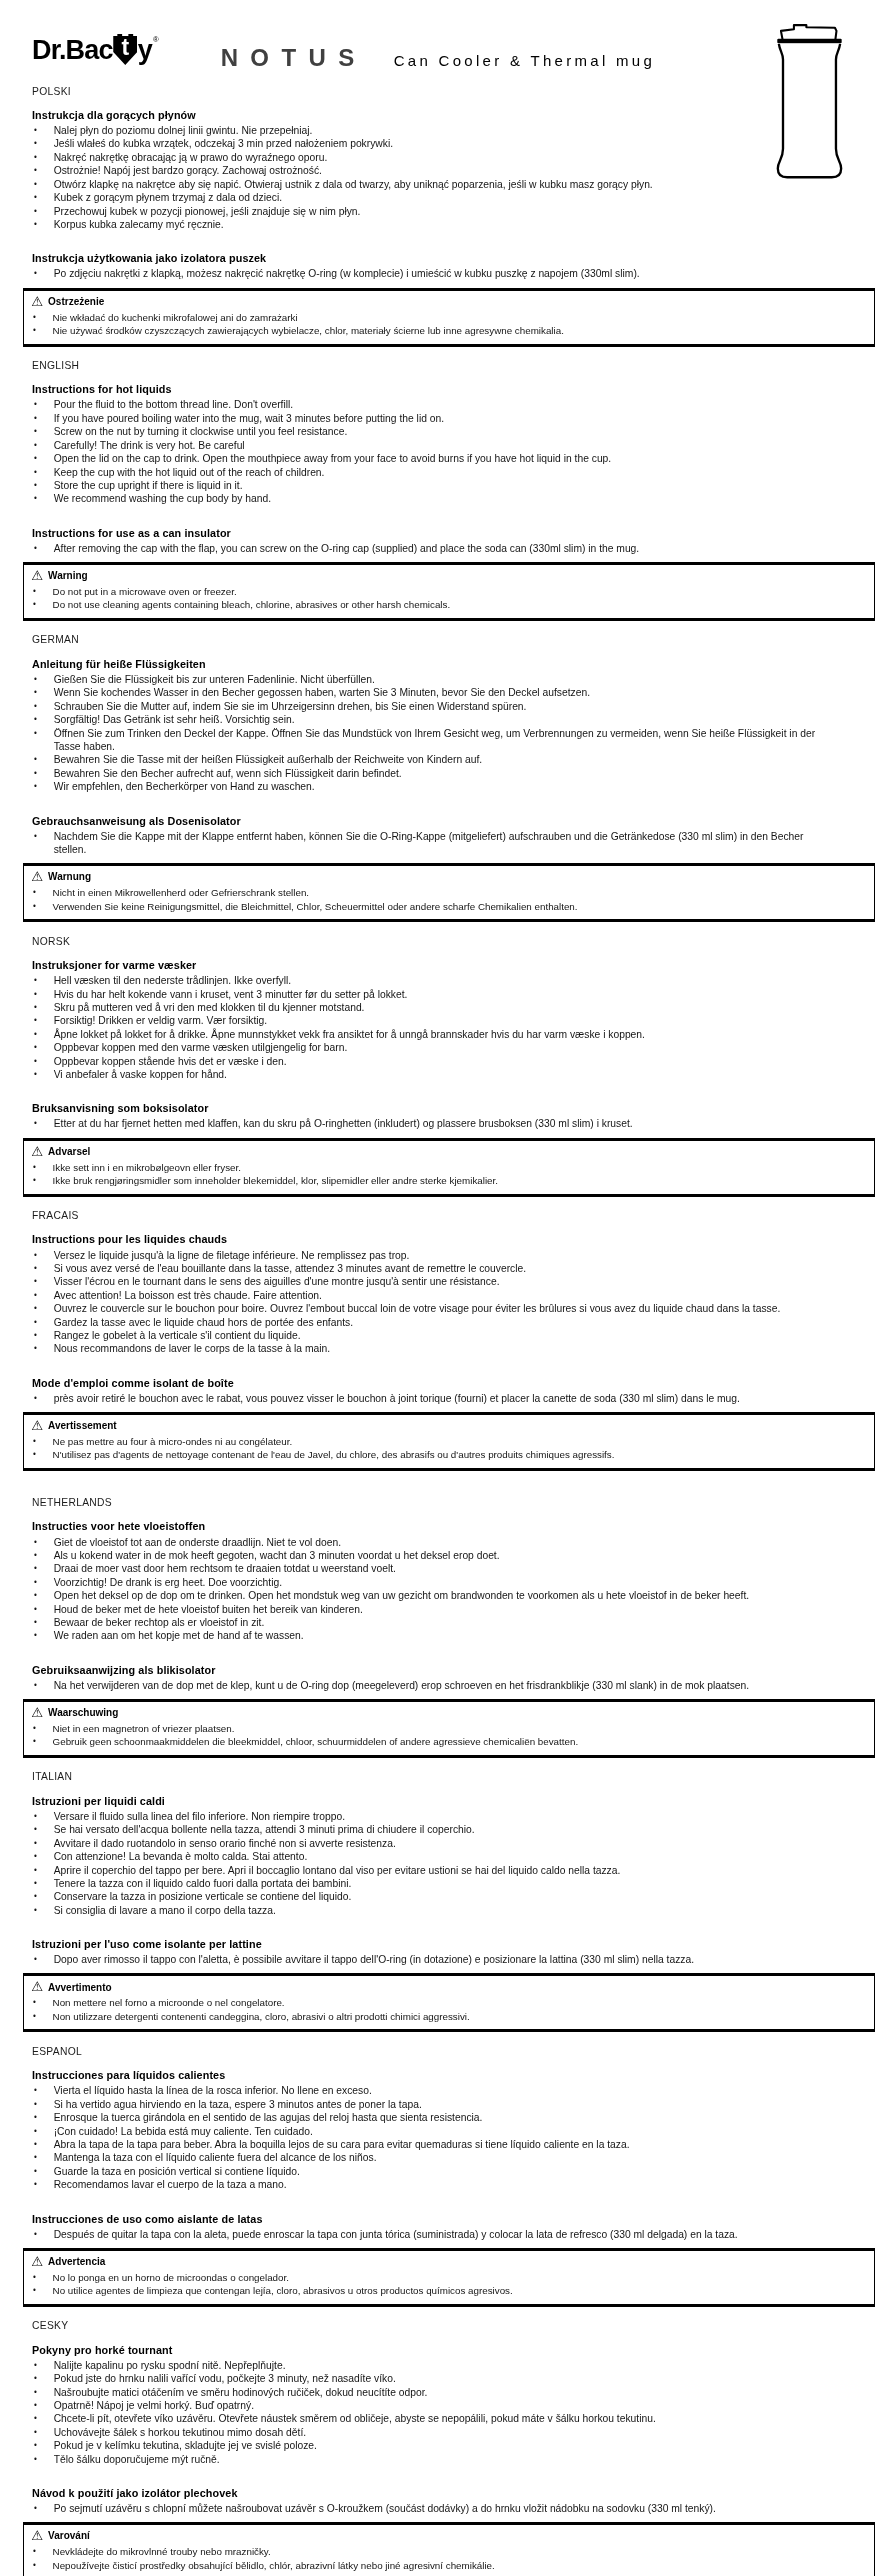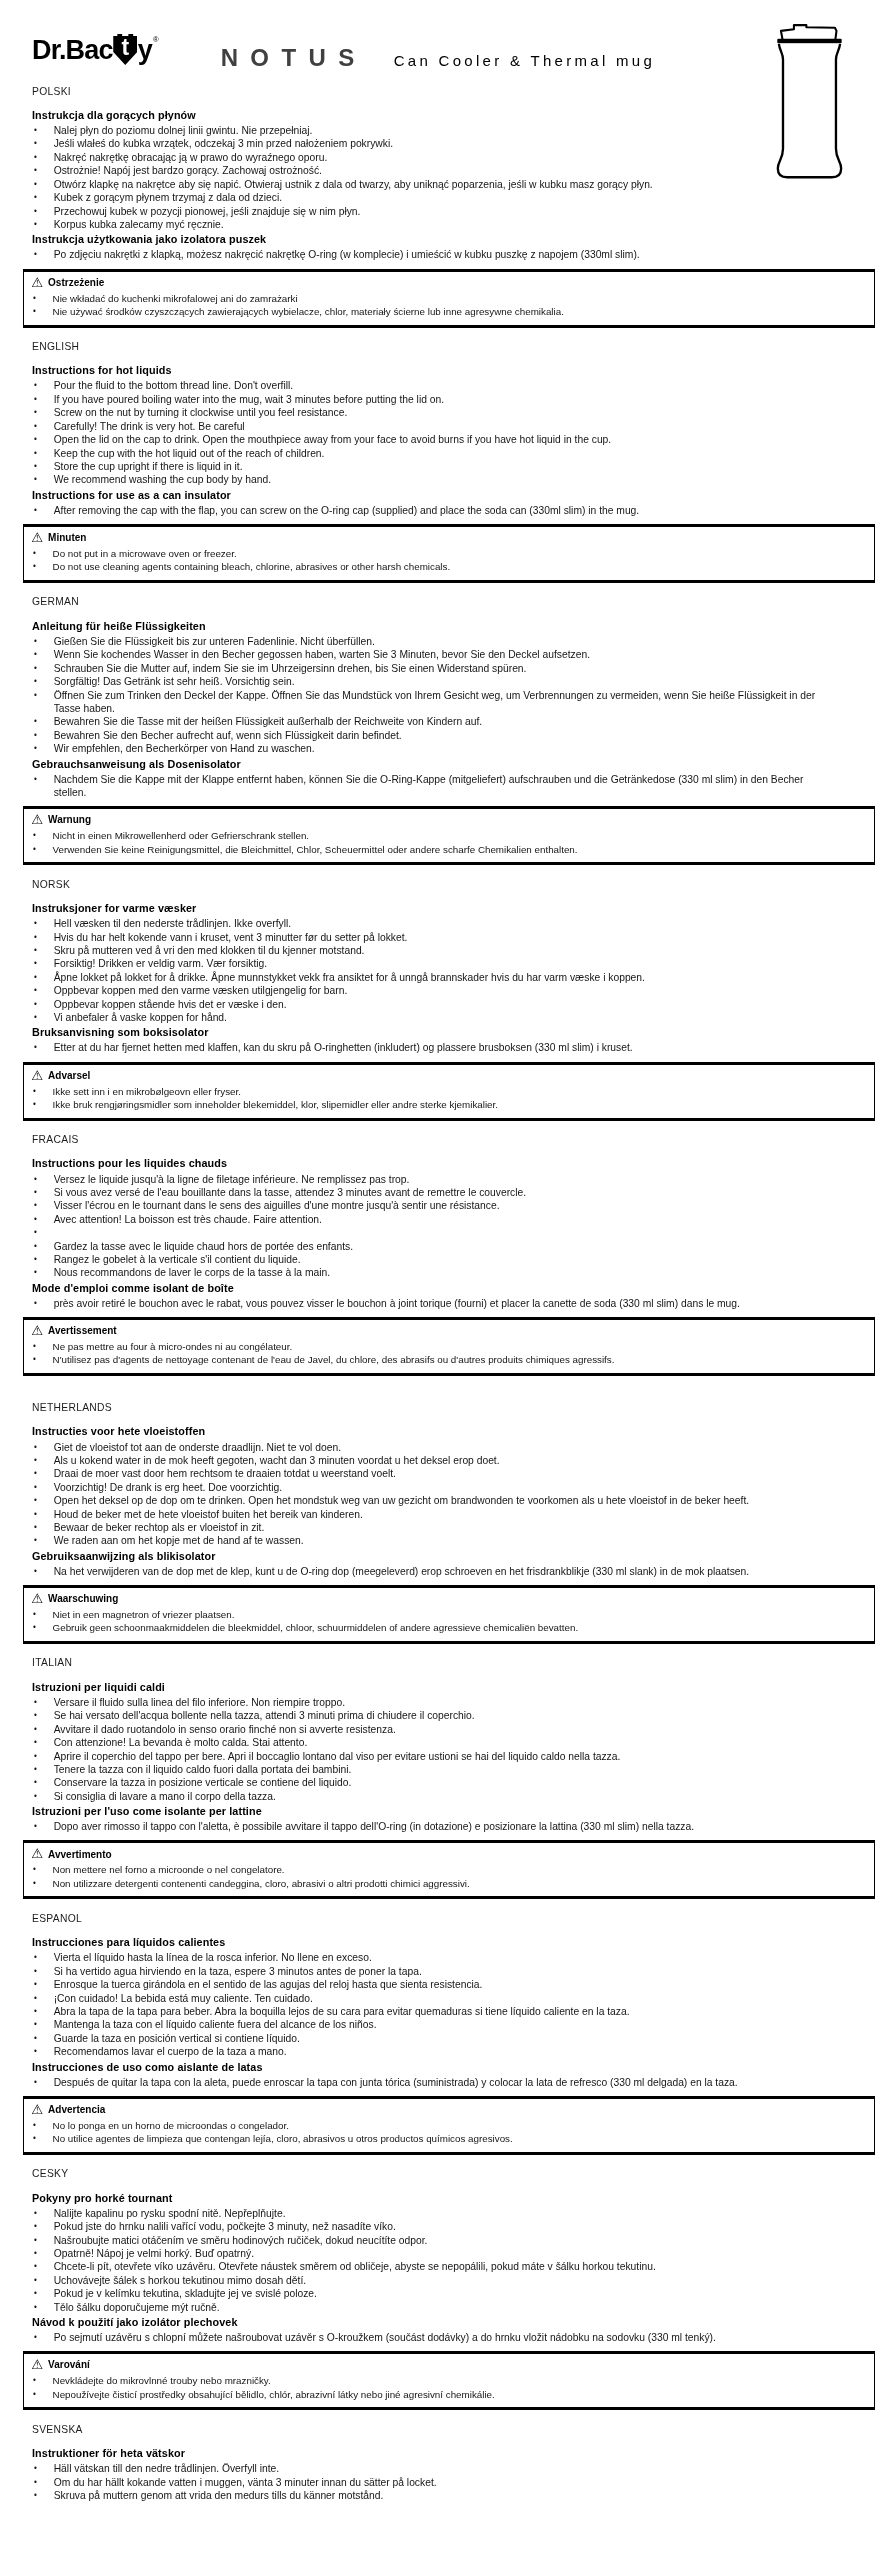--- a/index.html
+++ b/index.html
@@ -26,21 +26,21 @@
   .product { font-weight: 700; font-size: 24px; letter-spacing: 12.4px; color: #404040; }
   .subtitle { font-weight: 400; font-size: 15px; letter-spacing: 3.3px; color: #000; margin-left: 27px; }
 
   
   .mug { position: absolute; top: 20.6px; left: 776px; width: 68px; height: 162px; }
 
   
   .lang-label { font-size: 10.3px; font-weight: 400; letter-spacing: 0.3px; color: #1c1c1c; margin: 13.4px 0 12.4px 0; }
   #sections section:nth-child(6) { margin-top: 26px; }   
   h3 { font-size: 10.8px; font-weight: 700; color: #000; margin: 0 0 3.1px 0; letter-spacing: 0.1px; }
-  .can-title { margin-top: 2px; }
+  .can-title { margin-top: 21px; }
   ul { list-style: none; margin: 0; padding: 0; }
   li { display: flex; align-items: flex-start; line-height: 13.4px; font-size: 10.3px; }
   li .b { flex: none; width: 19.6px; padding-left: 2.1px; font-size: 8.2px; }
   li .t { max-width: 762px; }
 
   
   .warn {
     border: 1.5px solid #000; border-top-width: 3.6px; border-bottom-width: 3.6px;
     margin: 6.7px 0 0 -9.3px; padding: 2.6px 9.3px 6.2px 7.2px; background: #fff;
   }
@@ -184,21 +184,21 @@
     <ul>
       <li>
             <span class="b">•</span>
             <span class="t">After removing the cap with the flap, you can screw on the O-ring cap (supplied) and place the soda can (330ml slim) in the mug.</span>
           </li>
     </ul>
 
     <div class="warn">
       <div class="warn-head">
         <span class="tri">⚠</span>
-        <span class="warn-title">Minuten</span>
+        <span class="warn-title">Warning</span>
       </div>
       <ul>
         <li>
               <span class="b">•</span>
               <span class="t">Do not put in a microwave oven or freezer.</span>
             </li>
         <li>
               <span class="b">•</span>
               <span class="t">Do not use cleaning agents containing bleach, chlorine, abrasives or other harsh chemicals.</span>
             </li>
@@ -352,20 +352,21 @@
       <li>
             <span class="b">•</span>
             <span class="t">Visser l'écrou en le tournant dans le sens des aiguilles d'une montre jusqu'à sentir une résistance.</span>
           </li>
       <li>
             <span class="b">•</span>
             <span class="t">Avec attention! La boisson est très chaude. Faire attention.</span>
           </li>
       <li>
             <span class="b">•</span>
+            <span class="t">Ouvrez le couvercle sur le bouchon pour boire. Ouvrez l'embout buccal loin de votre visage pour éviter les brûlures si vous avez du liquide chaud dans la tasse.</span>
           </li>
       <li>
             <span class="b">•</span>
             <span class="t">Gardez la tasse avec le liquide chaud hors de portée des enfants.</span>
           </li>
       <li>
             <span class="b">•</span>
             <span class="t">Rangez le gobelet à la verticale s'il contient du liquide.</span>
           </li>
       <li>

